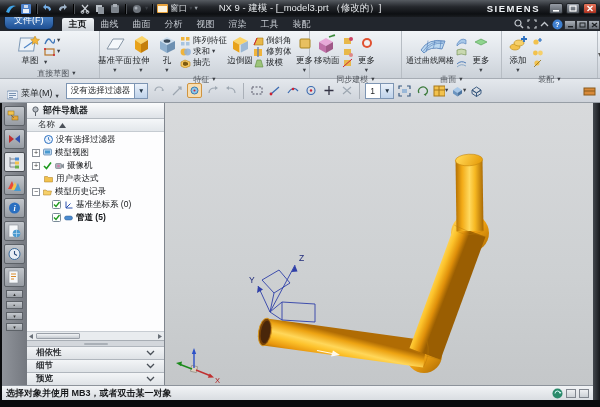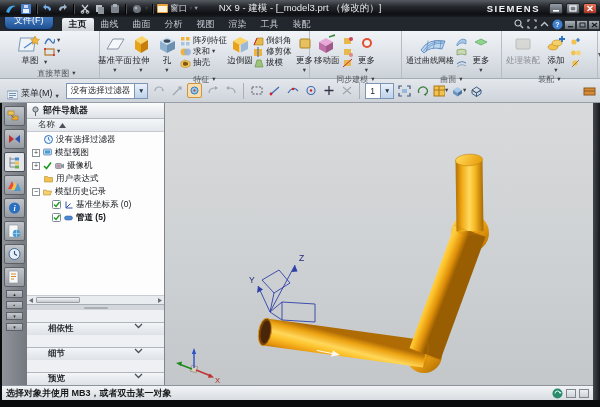--- a/index.html
+++ b/index.html
@@ -59,21 +59,21 @@
 .tree{flex:1;background:#fdfdfe;font-size:8.5px;color:#17191c;overflow:hidden;padding-top:1px;}
 .trow{height:13px;display:flex;align-items:center;gap:3px;padding-left:5px;white-space:nowrap;}
 .ind{display:inline-block;width:9px;flex-shrink:0;}
 .exp{width:8px;height:8px;border:1px solid #8a9098;background:#fff;font-size:7px;line-height:6px;text-align:center;color:#333;flex-shrink:0;}
 .chk{width:9px;height:9px;flex-shrink:0;}
 .bold{font-weight:bold;}
 .hsb{height:9px;background:#e9ecef;border-top:1px solid #c8cdd3;display:flex;align-items:center;padding:0 1px;gap:1px;}
 .hthumb{width:44px;height:6px;background:linear-gradient(#f2f4f6,#c6cbd1);border:1px solid #9aa0a8;border-radius:1px;}
 .split{height:6px;background:#d3d7dc;border-top:1px solid #a8aeb5;display:flex;align-items:center;justify-content:center;}
 .grip{width:24px;height:2px;background:#aab0b7;border-radius:1px;}
-.ppanel{height:13px;background:linear-gradient(#f3f5f7,#dee2e6);border-top:1px solid #b0b6bd;display:flex;font-size:8.5px;font-weight:bold;color:#2b2e32;padding:0 21px;margin-top:12px;}
+.ppanel{height:13px;background:linear-gradient(#f3f5f7,#dee2e6);border-top:1px solid #b0b6bd;display:flex;align-items:center;font-size:8.5px;font-weight:bold;color:#2b2e32;padding:0 9px;}
 .pchev{margin-left:auto;}
 .view{flex:1;height:100%;position:relative;background:linear-gradient(#d8dadc,#cdd0d2 62%,#c4c7c9);overflow:hidden;}
 .rframe{position:absolute;right:0;top:17px;width:7px;height:383px;background:linear-gradient(90deg,#43484e,#17191d);}
 
 .statusbar{position:absolute;top:385px;left:2px;width:591px;height:15px;background:linear-gradient(#f2f4f6,#d9dde1);border-top:1px solid #8d939b;display:flex;align-items:center;font-size:9px;font-weight:bold;color:#16181a;padding:0 4px;gap:4px;}
 .sright{margin-left:auto;display:flex;align-items:center;gap:3px;}
 .sq{width:10px;height:9px;border:1px solid #80868e;background:linear-gradient(#eef0f2,#ccd1d6);}
 </style>
 </head>
 <body>
@@ -437,26 +437,20 @@
         </div>
       </div>
       <div class="rlabel">
           <span>曲面</span>
           <span class="dn">▾</span>
         </div>
     </div>
 
     <div class="rgroup" style="width:96px;">
       <div class="rbody">
-        <div class="bigbtn dis">
-          <span class="bicon"><svg width="24" height="21">
-                <rect x="5" y="5" width="14" height="10" rx="1" fill="#c8c49a" stroke="#8a8668"></rect>
-              </svg></span>
-          <span>处理装配</span>
-        </div>
         <div class="bigbtn">
           <span class="bicon"><svg width="24" height="21">
                 <ellipse cx="9" cy="13" rx="5" ry="3" fill="#f2c24e" stroke="#b8860e" stroke-width=".6"></ellipse>
                 <ellipse cx="13" cy="9" rx="5" ry="3" fill="#f6d06a" stroke="#b8860e" stroke-width=".6"></ellipse>
                 <path d="M18,2 L18,8 M15,5 L21,5" stroke="#2a6fc0" stroke-width="1.8"></path>
               </svg></span>
           <span>添加</span>
             <span class="dn">▾</span>
         </div>
         <div class="smallcol">

